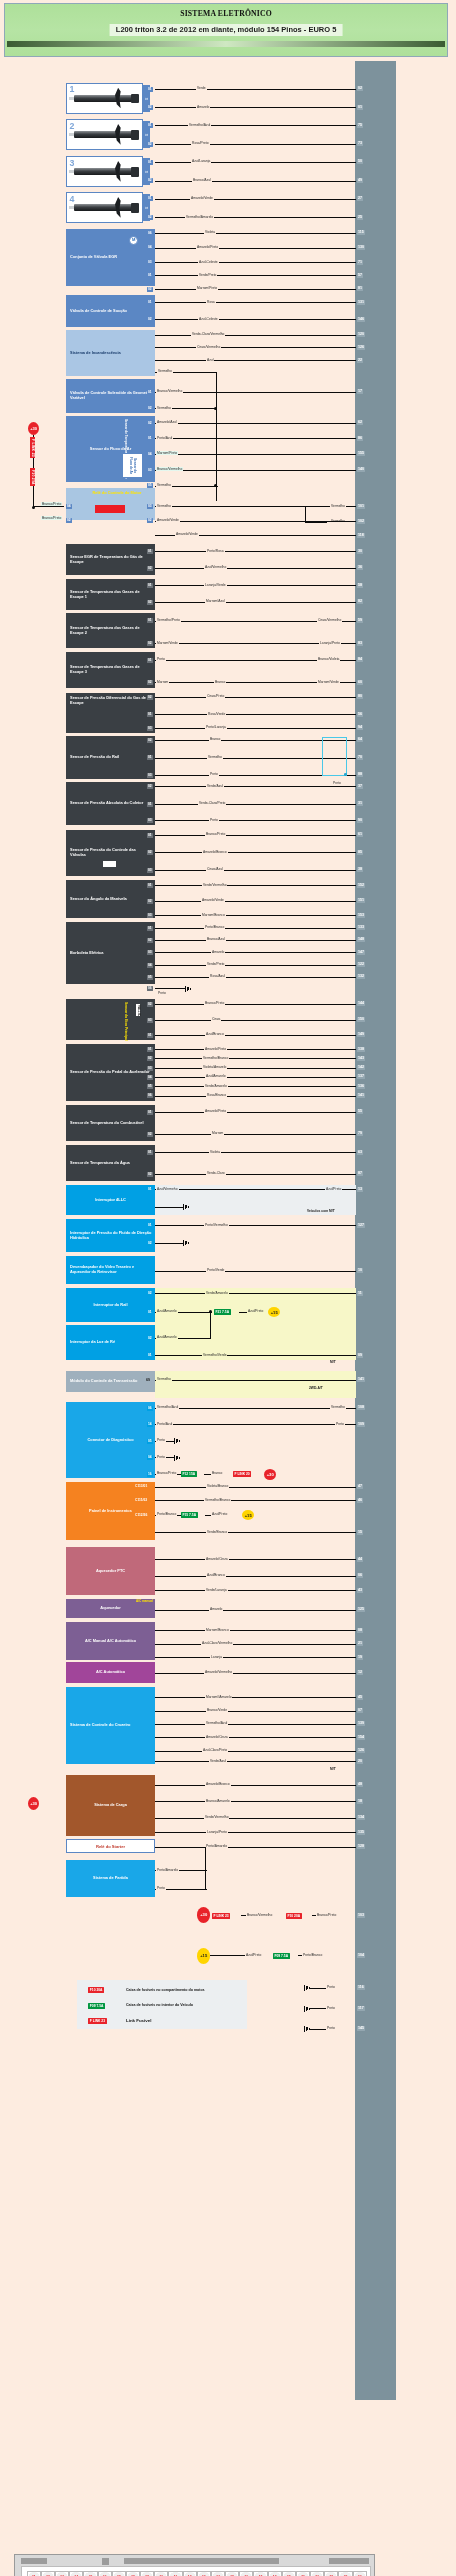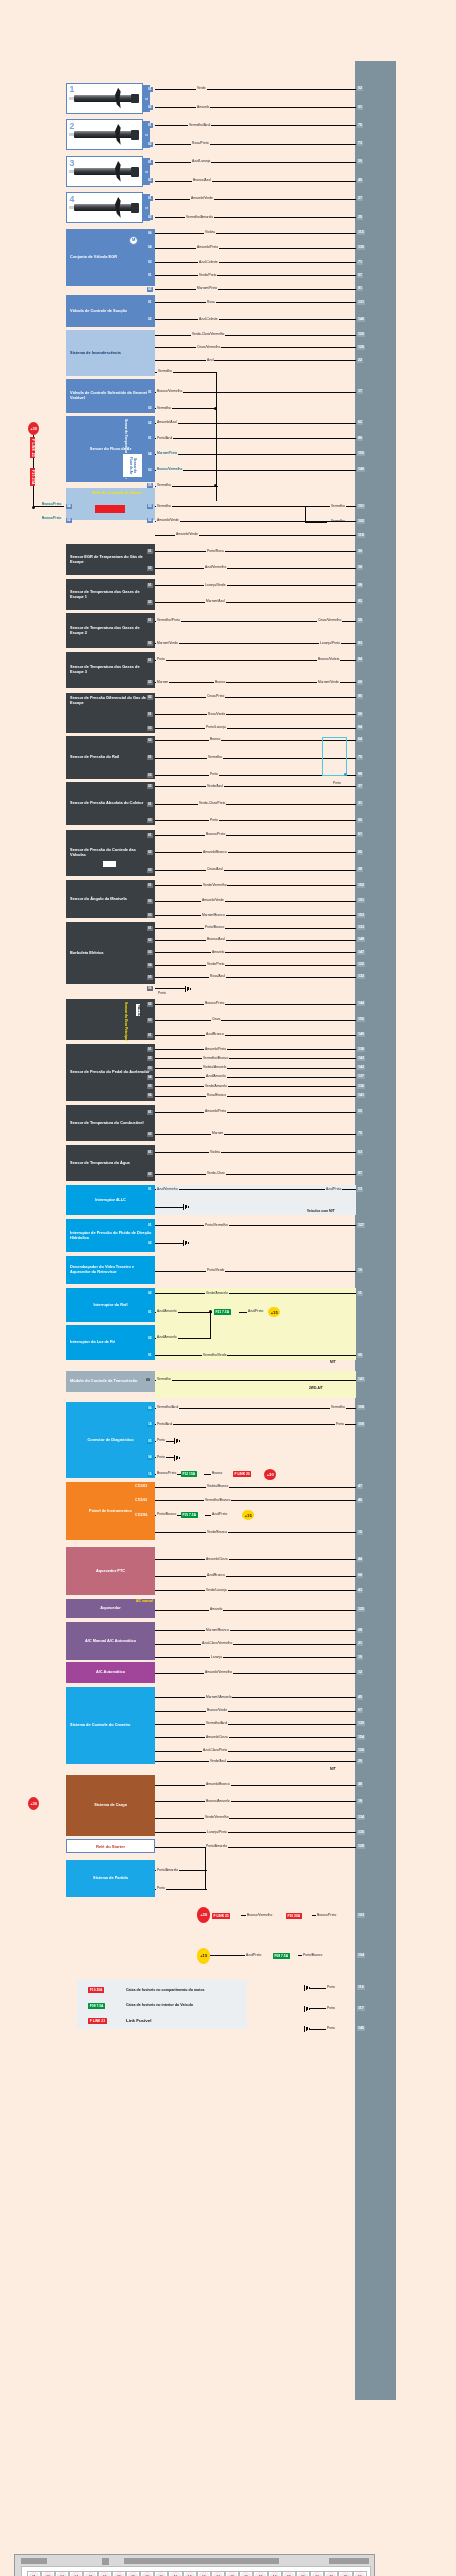--- a/index.html
+++ b/index.html
@@ -115,20 +115,25 @@
          font-size:3.3px;font-weight:bold;color:#e8232a;background:#fff;box-sizing:border-box;}
   .pcell span{display:flex;align-items:center;justify-content:center;width:100%;height:100%;
               background:radial-gradient(ellipse at 50% 45%,#efefef 58%,#ffffff 60%);
               border-radius:50%;}
 </style>
 </head>
 <body>
 
 <div id="page">
 
+  <div class="hdr">
+    <div class="hdr-t1">SISTEMA ELETRÔNICO</div>
+    <div class="hdr-t2">L200 triton 3.2 de 2012 em diante, módulo 154 Pinos - EURO 5</div>
+    <div class="hdr-bar"></div>
+  </div>
 
   <div id="canvas">
     <div class="bgpane"></div>
     <div class="ecucol"></div>
 
     <div class="inj" style="left:66px;top:21.6px;">
       <div class="num">1</div>
       <div class="tip"></div>
       <div class="body"></div>
       <div class="hook"></div>

